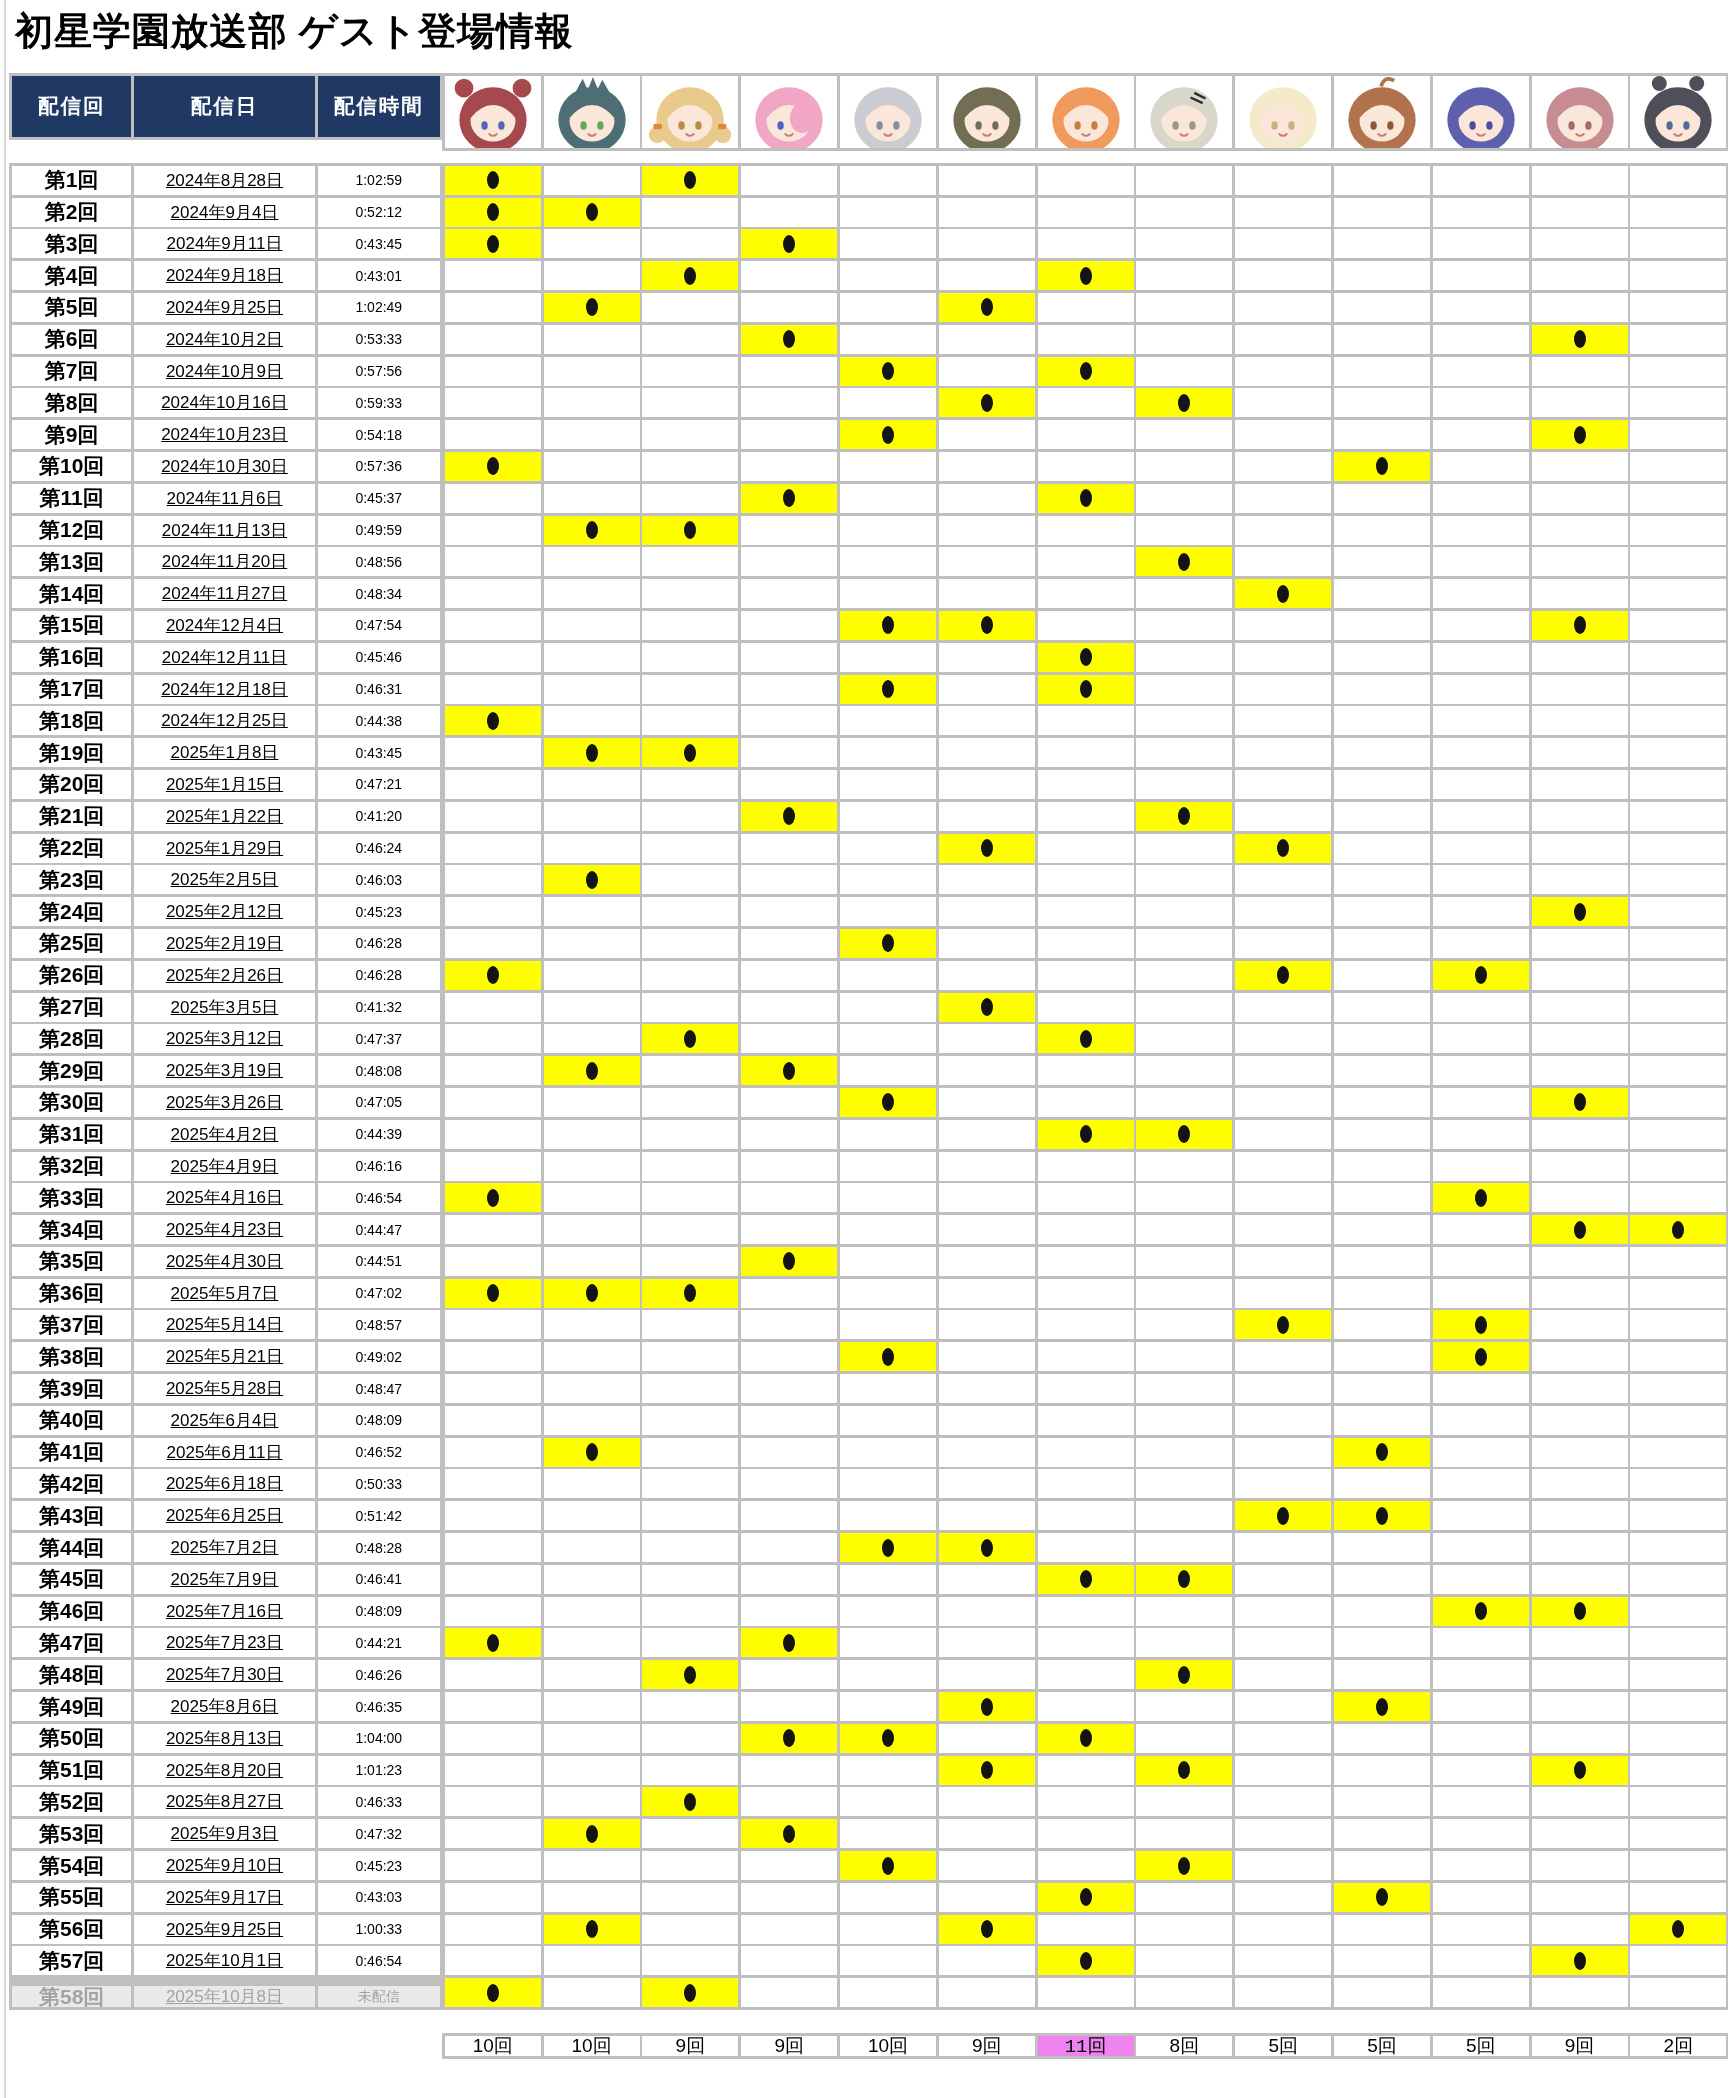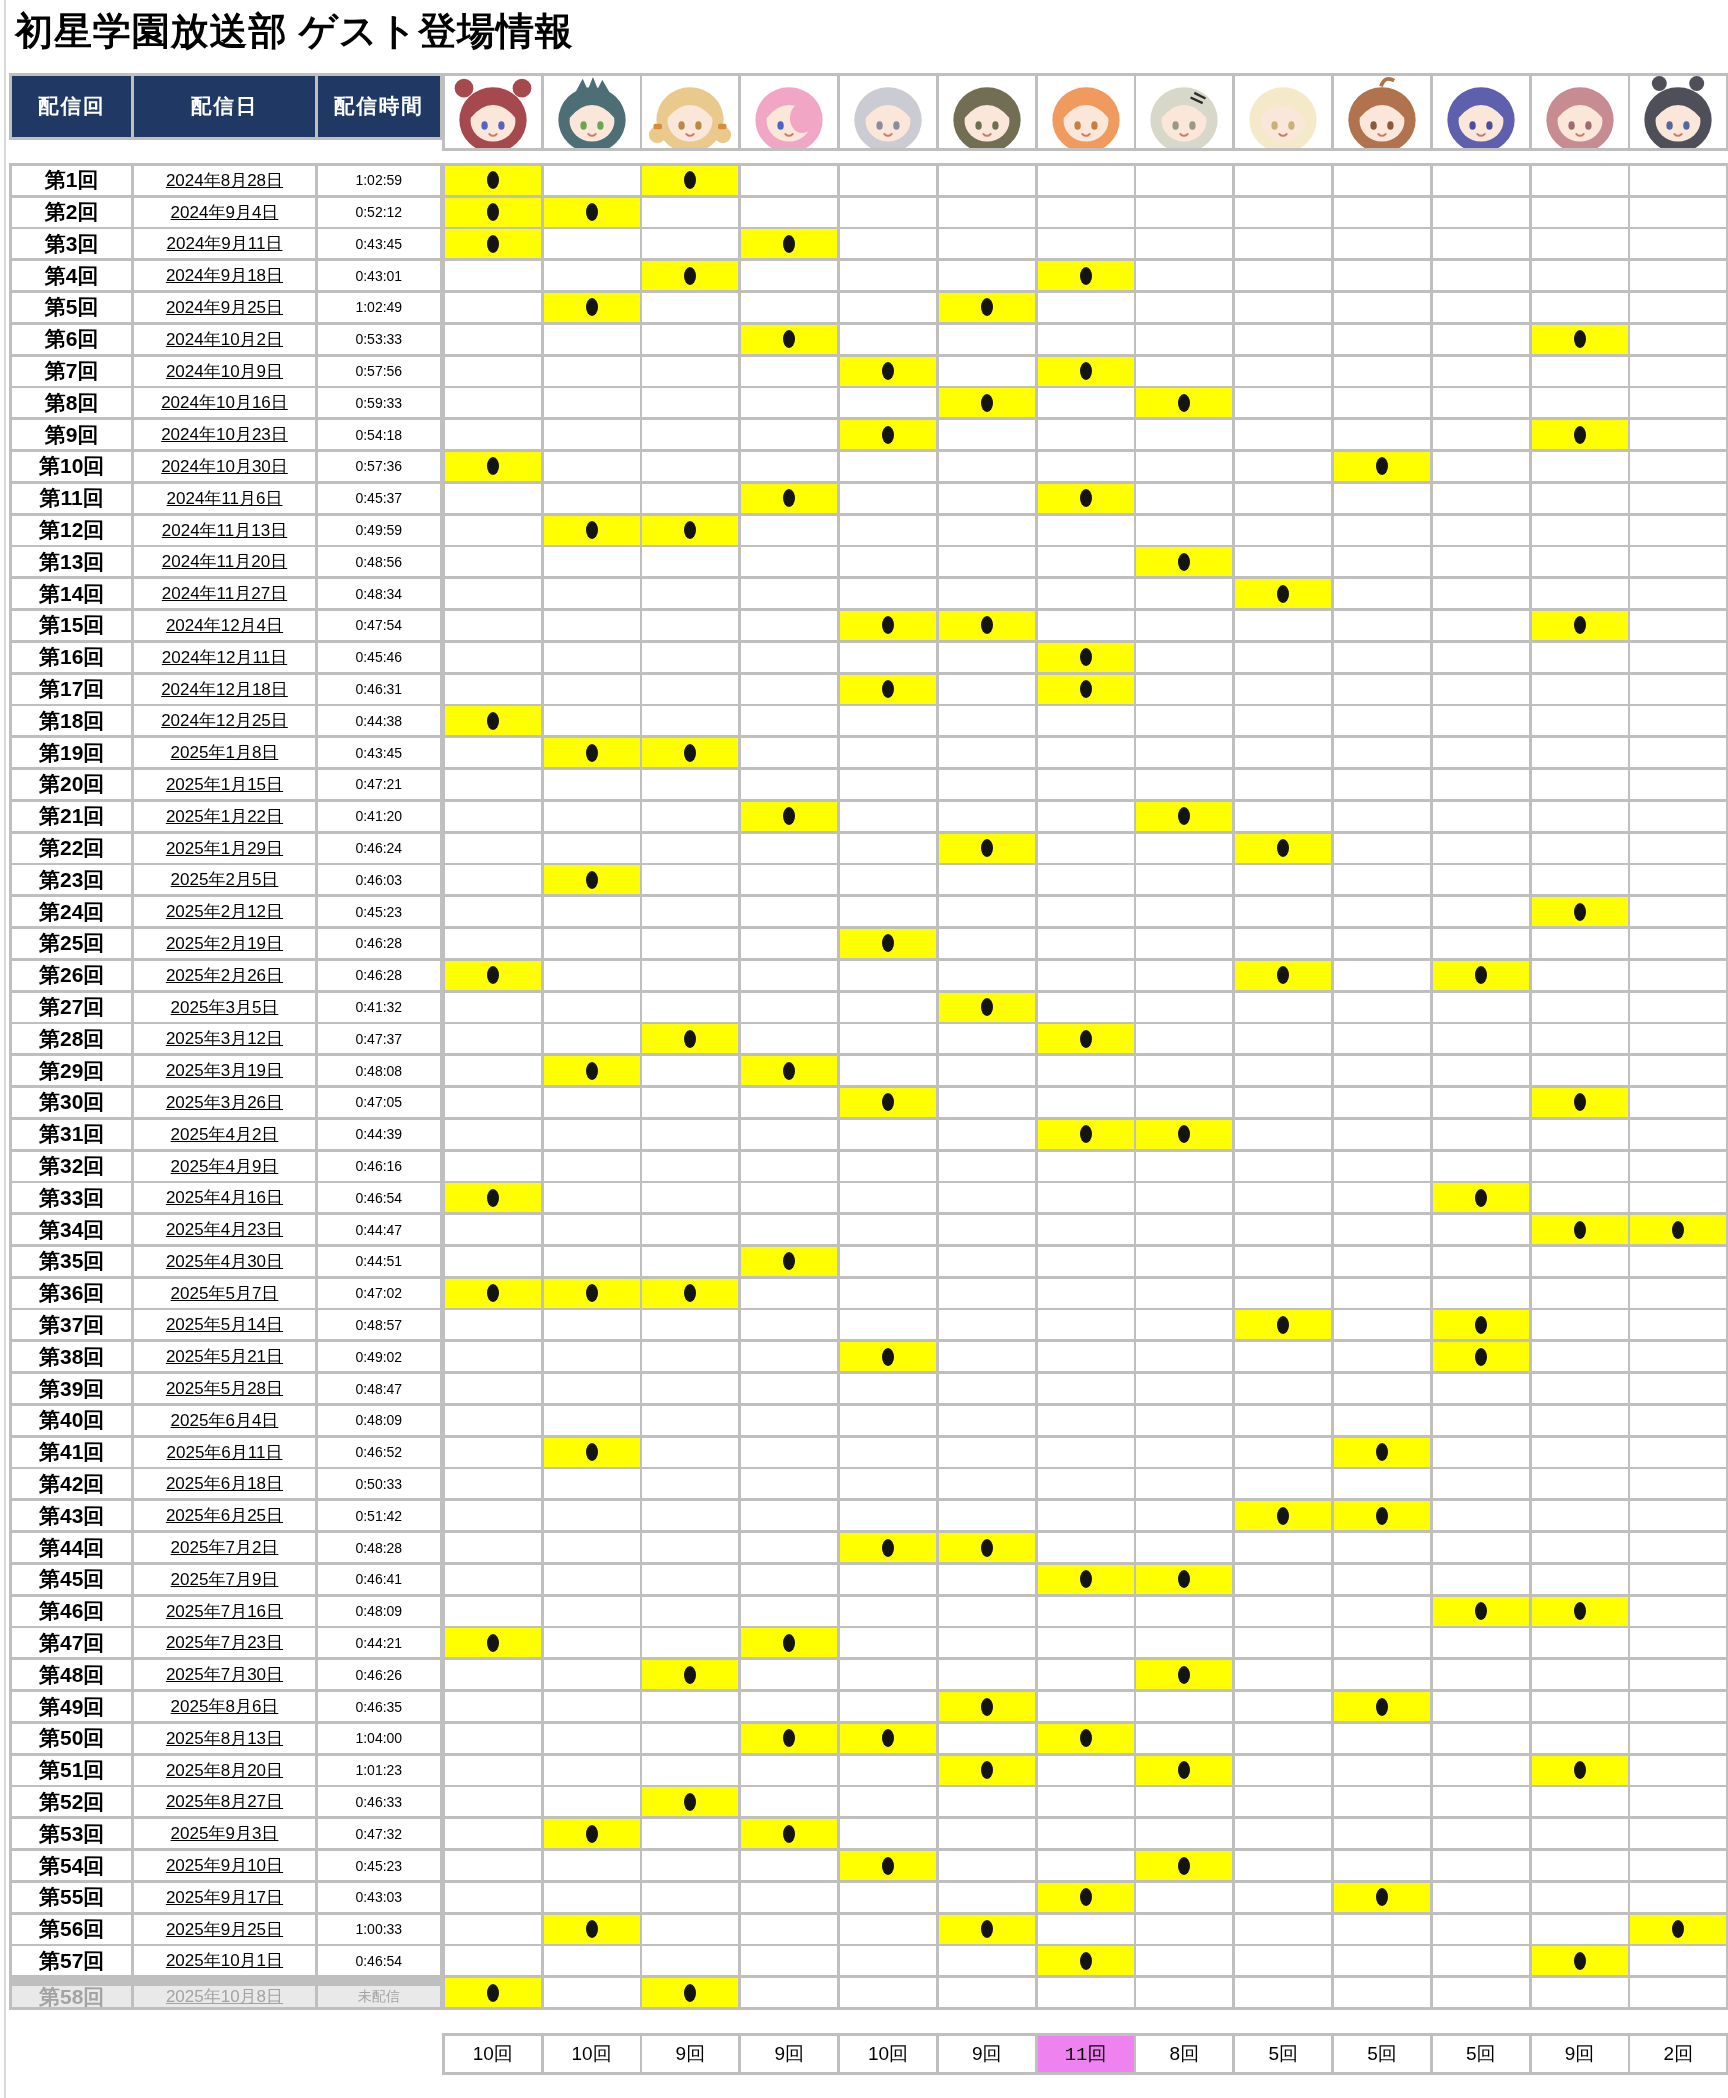--- a/index.html
+++ b/index.html
@@ -15,21 +15,21 @@
   .lt-body{left:9.4px;top:163px;grid-template-columns:119px 181px 122px;grid-auto-rows:29px;}
   .gg-body{left:442px;top:163px;grid-template-columns:repeat(13,96px);grid-auto-rows:29px;}
   .cell{background:#fff;display:flex;align-items:center;justify-content:center;white-space:nowrap;overflow:hidden;}
   .ep{font-size:21px;font-weight:bold;}
   .date{font-size:17px;text-decoration:underline;}
   .time{font-size:14px;}
   .off{background:var(--unaired-bg,#E9E9E9);color:var(--unaired-text,#A3A3A3);margin-top:8px;}
   .hit{background:var(--hit-bg,#FFFF00);}
   .dot{width:12px;height:18px;border-radius:50%;background:var(--dot,#141414);}
   .totals{left:442px;top:2033px;grid-template-columns:repeat(13,96px);}
-  .totals .cell{height:36px;font-size:19px;}
+  .totals .cell{height:20px;font-size:19px;}
   .totals .hl{background:var(--total-hl,#EE82EE);font-family:Liberation Mono, monospace;}
 </style>
 </head>
 <body>
 
 <div class="page">
   <div class="title">初星学園放送部 ゲスト登場情報</div>
 
   <div class="grid lt-header">
     <div class="hcell">配信回</div>

